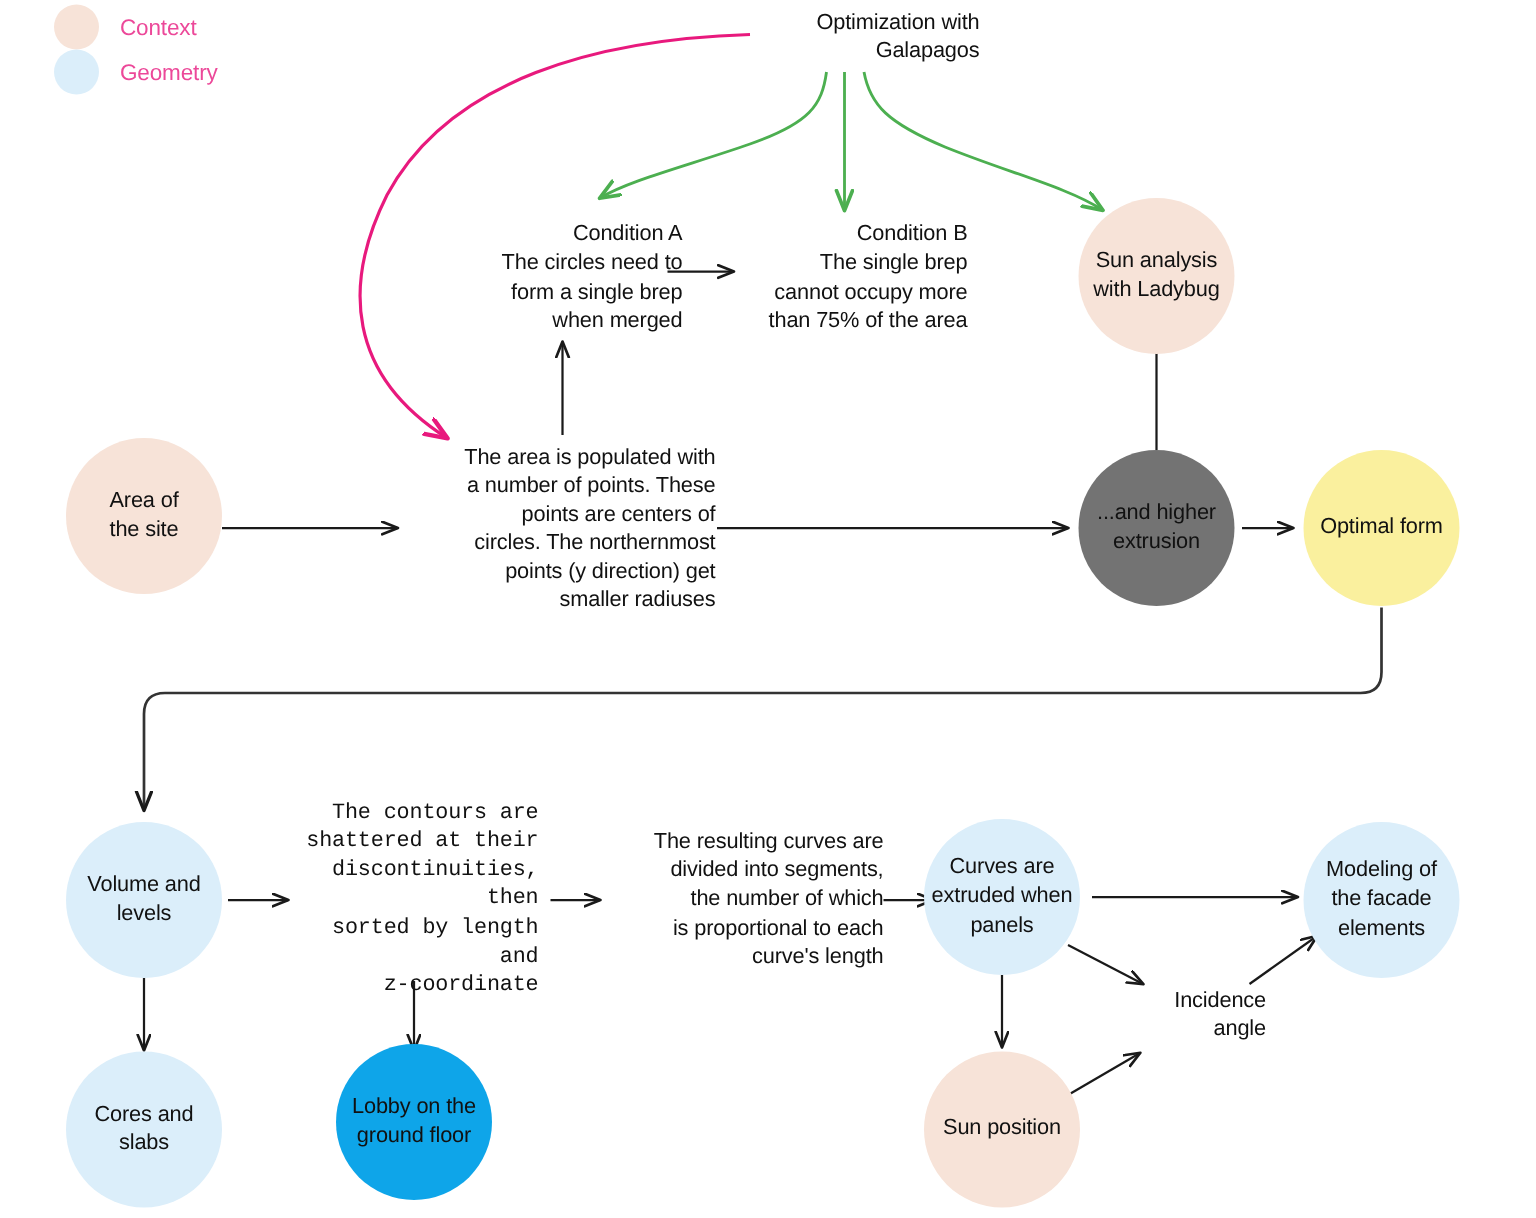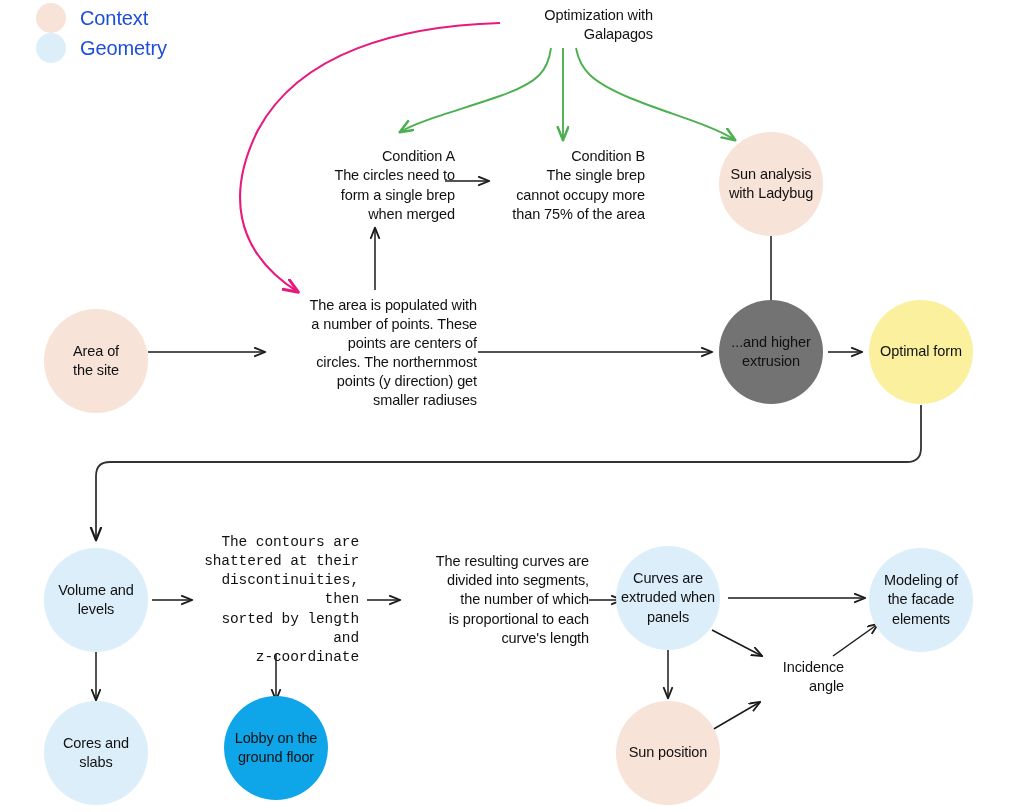--- a/index.html
+++ b/index.html
@@ -54,22 +54,22 @@
     align-items: center;
     gap: 14px;
   }
   .legend-dot {
     width: 30px;
     height: 30px;
     border-radius: 50%;
     flex: 0 0 auto;
   }
   .legend-label {
-    font-size: 20px;
-    color: #1d4ed8;
+    font-size: 15px;
+    color: #ec4899;
     letter-spacing: -0.1px;
   }
 </style>
 </head>
 <body>
 
 <div id="canvas">
 
   <svg id="edges" viewBox="0 0 1024 812">
     <defs>
@@ -153,21 +153,21 @@
 The single brep
 cannot occupy more
 than 75% of the area</div>
   </div>
 
   <div class="node circle" style="left:719px; top:132px; width:104px; height:104px; background:#F7E3D8;">
     <div class="label">Sun analysis
 with Ladybug</div>
   </div>
 
-  <div class="node circle" style="left:44px; top:309px; width:104px; height:104px; background:#F7E3D8;">
+  <div class="node circle" style="left:44px; top:292px; width:104px; height:104px; background:#F7E3D8;">
     <div class="label">Area of
 the site</div>
   </div>
 
   <div class="node textnode" style="left:271px; top:297px; width:206px; height:112px;">
     <div class="label">The area is populated with
 a number of points. These
 points are centers of
 circles. The northernmost
 points (y direction) get

